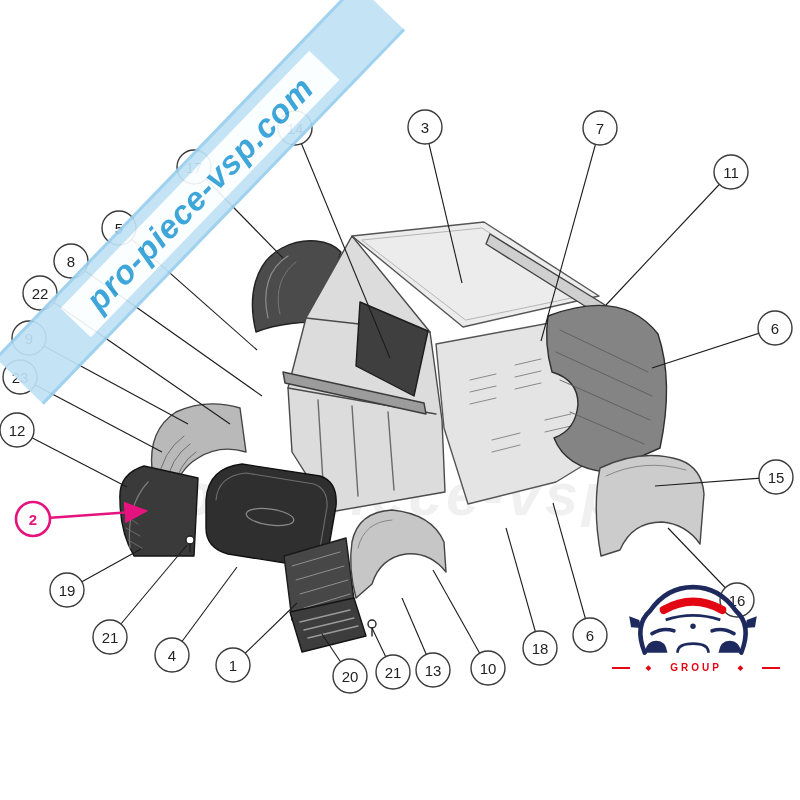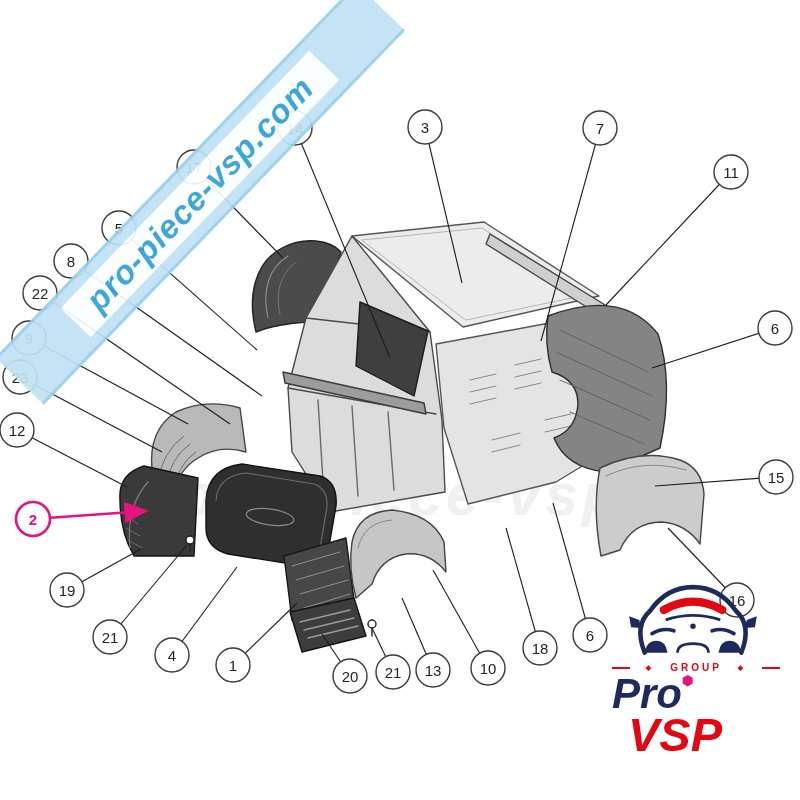--- a/index.html
+++ b/index.html
@@ -309,19 +309,15 @@
       <path class="navy-fill" d="M16 46 L5 42 L7 54 L18 55 Z"></path>
       <path class="navy-fill" d="M134 46 L145 42 L143 54 L132 55 Z"></path>
     </svg>
     <div class="logo-group">
       <span class="gline"></span>
       <span class="gdot">◆</span>
       <span>GROUP</span>
       <span class="gdot">◆</span>
       <span class="gline"></span>
     </div>
-    <div class="brand">
-      <div class="brand-pro"><span>Pro</span><span class="hex">⬢</span></div>
-      <div class="brand-vsp">VSP</div>
-    </div>
   </div>
 
 </div>
 
 </body></html>

